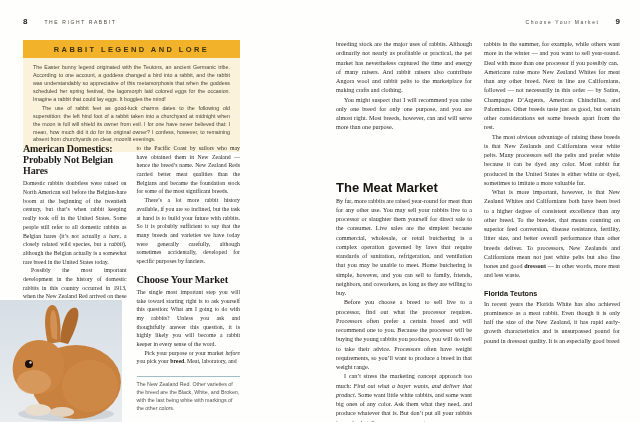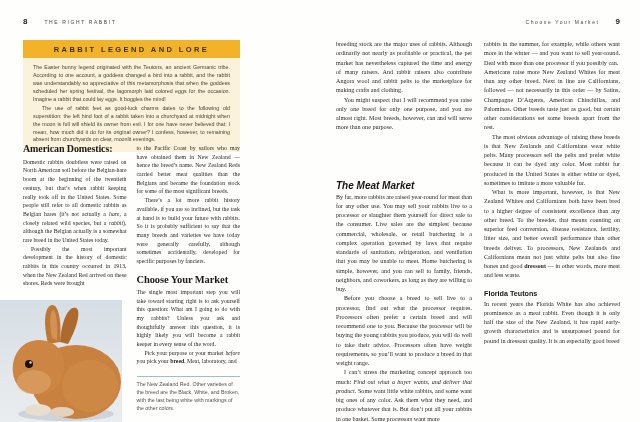--- a/index.html
+++ b/index.html
@@ -22,21 +22,21 @@
 
   
   .cols { position:absolute; display:flex; }
   .cols-left { left:23px; top:144px; width:217px; gap:10px; }
   .cols-right { left:336px; top:40px; width:284px; gap:12px; }
   .col { flex:1 1 0; min-width:0; }
 
   h2 { font-size:10px; line-height:1.08; font-weight:bold; color:#1d1a16; margin-bottom:3px; letter-spacing:-0.1px; }
   h2.mid { margin-top:8px; font-size:10.5px; }
   h3 { font-family:"Liberation Sans", sans-serif; font-weight:bold; font-size:7.2px; margin:8px 0 2px; color:#18150f; }
-  h3.it { font-style:italic; font-size:10px;margin-top:47px; }
+  h3.it { font-size:13px;margin-top:47px; }
 
   .bp { font-size:5.8px; line-height:1.5; text-align:justify; color:#2b2722; }
   .cols-right .bp { font-size:6.1px; line-height:1.52; }
   .ind { text-indent:8px; }
   .i { font-style:italic; }
   .b { font-weight:bold; }
 
   
   .caption { margin-top:10px; border-top:1.5px solid #9FBFC4; padding-top:4px; font-family:"Liberation Sans", sans-serif; font-size:5.3px; line-height:1.5; color:#55514b; text-align:left; }
 
@@ -59,20 +59,21 @@
     <div class="legend-body">
       <p>The Easter bunny legend originated with the Teutons, an ancient Germanic tribe. According to one account, a goddess changed a bird into a rabbit, and the rabbit was understandably so appreciative of this metamorphosis that when the goddess scheduled her spring festival, the lagomorph laid colored eggs for the occasion. Imagine a rabbit that could lay eggs. It boggles the mind!</p>
       <p>The use of rabbit feet as good-luck charms dates to the following old superstition: the left hind foot of a rabbit taken into a churchyard at midnight when the moon is full will shield its owner from evil. I for one have never believed that: I mean, how much did it do for its original owner? I confess, however, to remaining absent from churchyards on clear, moonlit evenings.</p>
     </div>
   </div>
 
   <div class="cols cols-left">
     <div class="col">
       <h2>
         <span style="display:block">American Domestics:</span>
+        <span style="display:block">Probably Not Belgian Hares</span>
       </h2>
       <p class="bp"><span>Domestic rabbits doubtless were raised on North American soil before the Belgian-hare boom at the beginning of the twentieth century, but that’s when rabbit keeping really took off in the United States. Some people still refer to all domestic rabbits as Belgian hares (it’s not actually a </span><span class="i">hare</span><span>, a closely related wild species, but a </span><span class="i">rabbit</span><span>), although the Belgian actually is a somewhat rare breed in the United States today.</span></p>
       <p class="bp ind">Possibly the most important development in the history of domestic rabbits in this country occurred in 1913, when the New Zealand Red arrived on these shores. Reds were brought</p>
     </div>
     <div class="col">
       <p class="bp">to the Pacific Coast by sailors who may have obtained them in New Zealand — hence the breed’s name. New Zealand Reds carried better meat qualities than the Belgians and became the foundation stock for some of the most significant breeds.</p>
       <p class="bp ind">There’s a lot more rabbit history available, if you are so inclined, but the task at hand is to build your future with rabbits. So it is probably sufficient to say that the many breeds and varieties we have today were generally carefully, although sometimes accidentally, developed for specific purposes by fanciers.</p>
       <h2 class="mid">Choose Your Market</h2>
       <p class="bp">The single most important step you will take toward starting right is to ask yourself this question: What am I going to do with my rabbits? Unless you ask and thoughtfully answer this question, it is highly likely you will become a rabbit keeper in every sense of the word.</p>
       <p class="bp ind"><span>Pick your purpose or your market </span><span class="i">before</span><span> you pick your </span><span class="b">breed</span><span>. Meat, laboratory, and</span></p>

